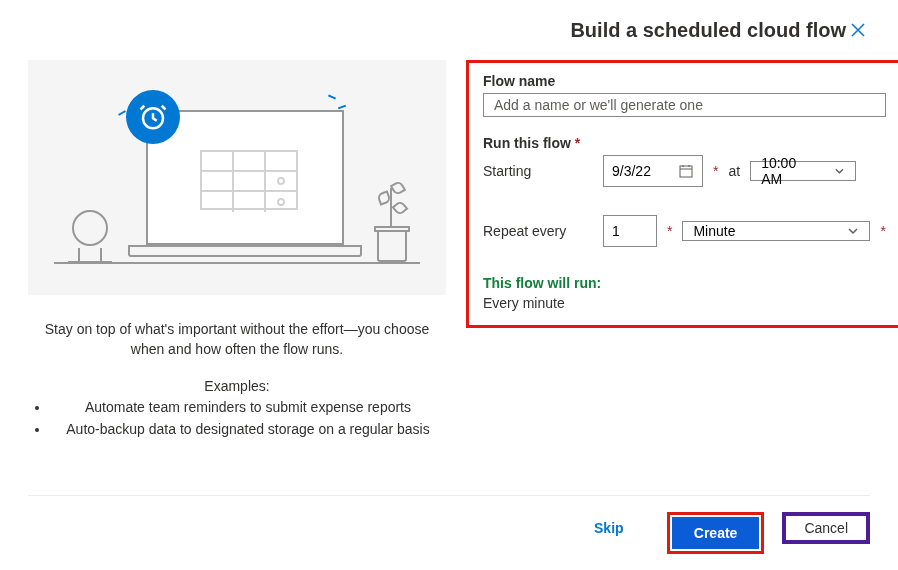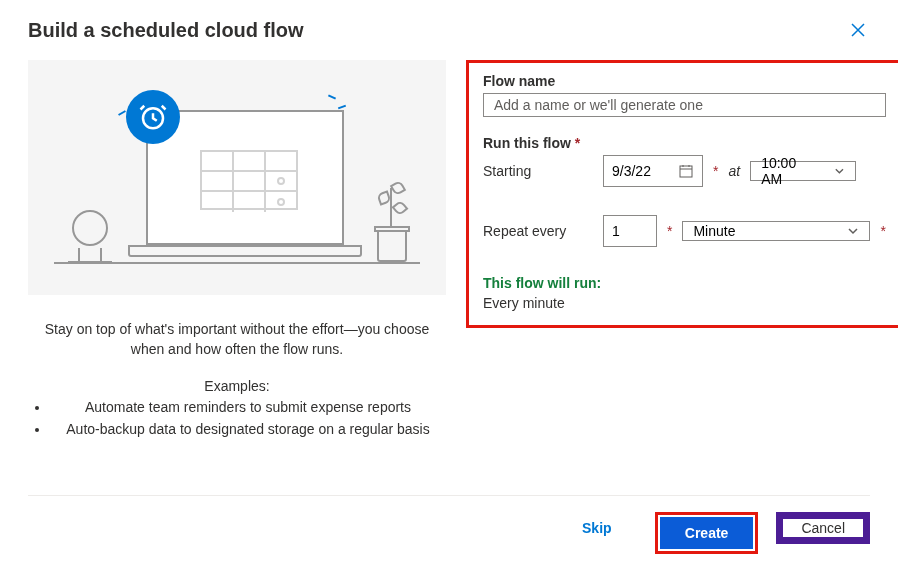--- a/index.html
+++ b/index.html
@@ -12,21 +12,21 @@
       overflow: hidden;
     }
     .dialog {
       padding: 18px 28px 0 28px;
       height: 100%;
       display: flex;
       flex-direction: column;
     }
     .header {
       display: flex;
-      justify-content: space-between;
+      justify-content: flex-end;
       align-items: center;
       margin-bottom: 18px;
     }
     .title {
       font-size: 20px;
       font-weight: 600;
       color: #323130;
     }
     .close-btn {
       width: 24px;
@@ -106,21 +106,21 @@
       width: 100px;
       height: 32px;
       border: 1px solid #8a8886;
       display: flex;
       align-items: center;
       padding: 0 8px;
       gap: 8px;
       font-size: 14px;
     }
     .date-input .cal { margin-left: auto; }
-    .at { color: #323130; font-style: italic; }
+    .at { color: #323130; }
     .time-select, .unit-select {
       height: 20px;
       border: 1px solid #8a8886;
       display: flex;
       align-items: center;
       padding: 0 10px;
       font-size: 14px;
       gap: 20px;
     }
     .time-select { width: 106px; }
@@ -147,21 +147,21 @@
     .footer {
       border-top: 1px solid #edebe9;
       padding: 16px 0;
       display: flex;
       justify-content: flex-end;
       gap: 18px;
     }
     .btn {
       min-width: 80px;
       height: 32px;
-      border: 7px solid #4c1d95;
+      border: 4px solid #4c1d95;
       background: #fff;
       font-size: 14px;
       font-family: inherit;
       cursor: pointer;
       padding: 0 18px;
       color: #323130;
     }
     .btn-primary {
       background: #0b5cd7;
       border-color: #0b5cd7;

